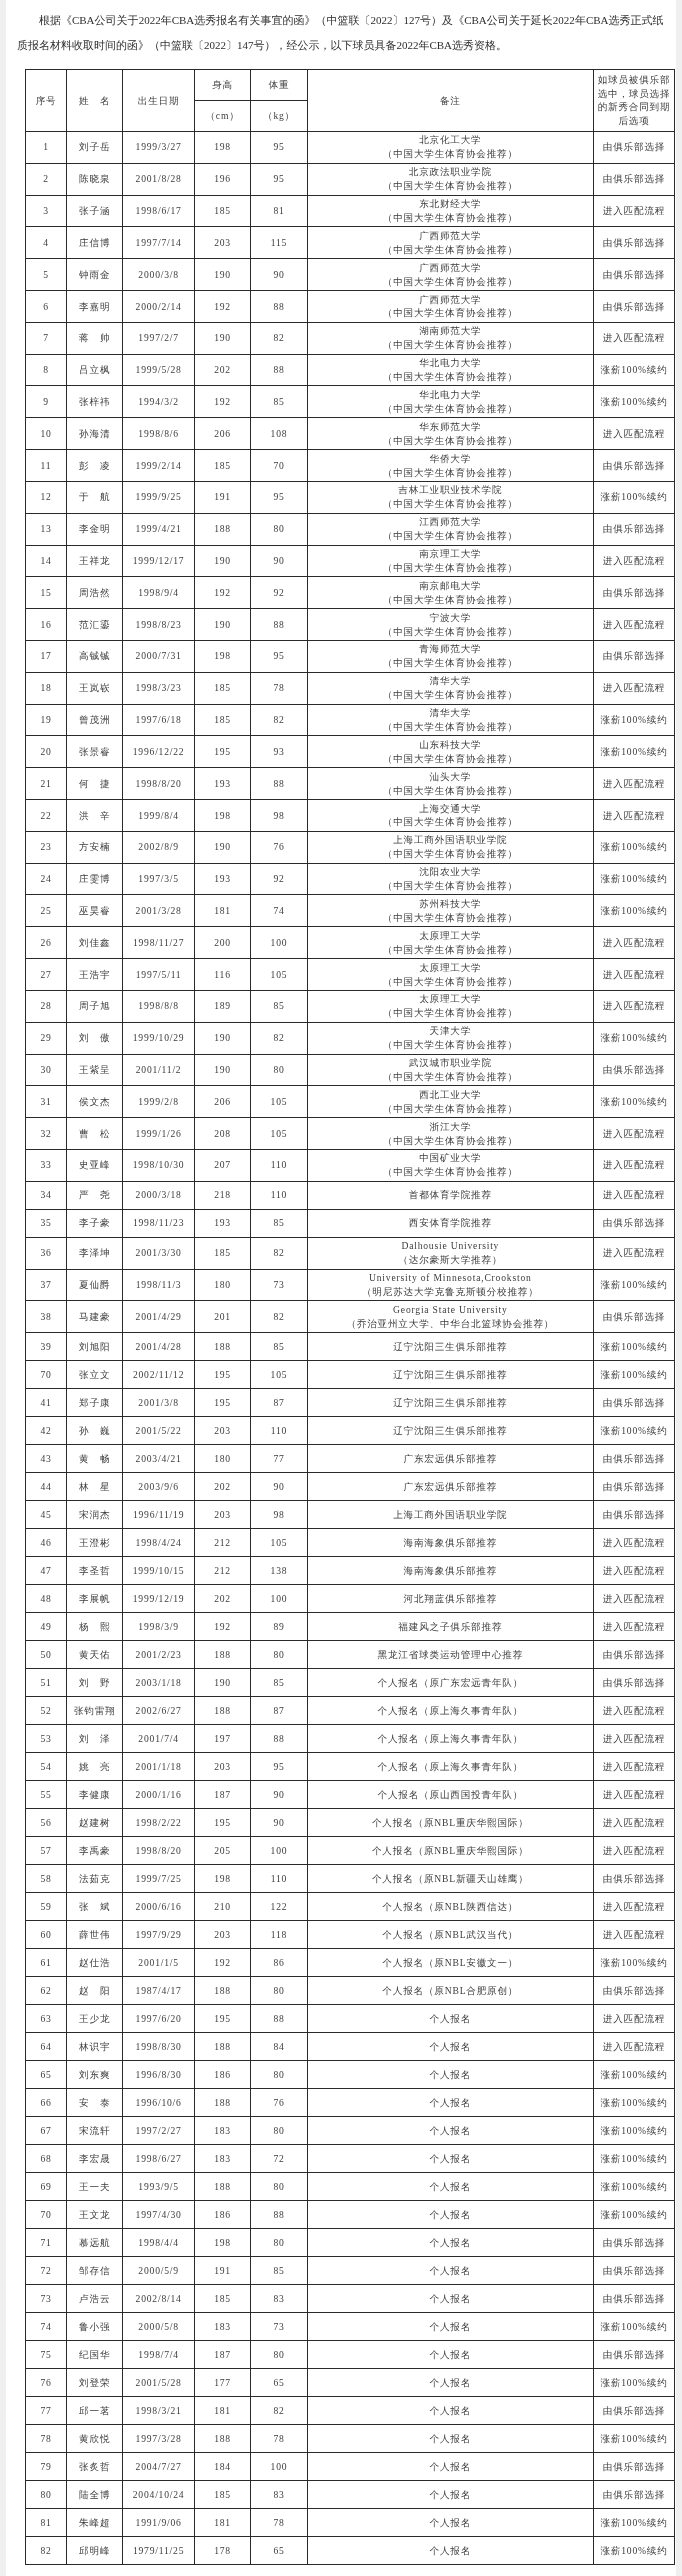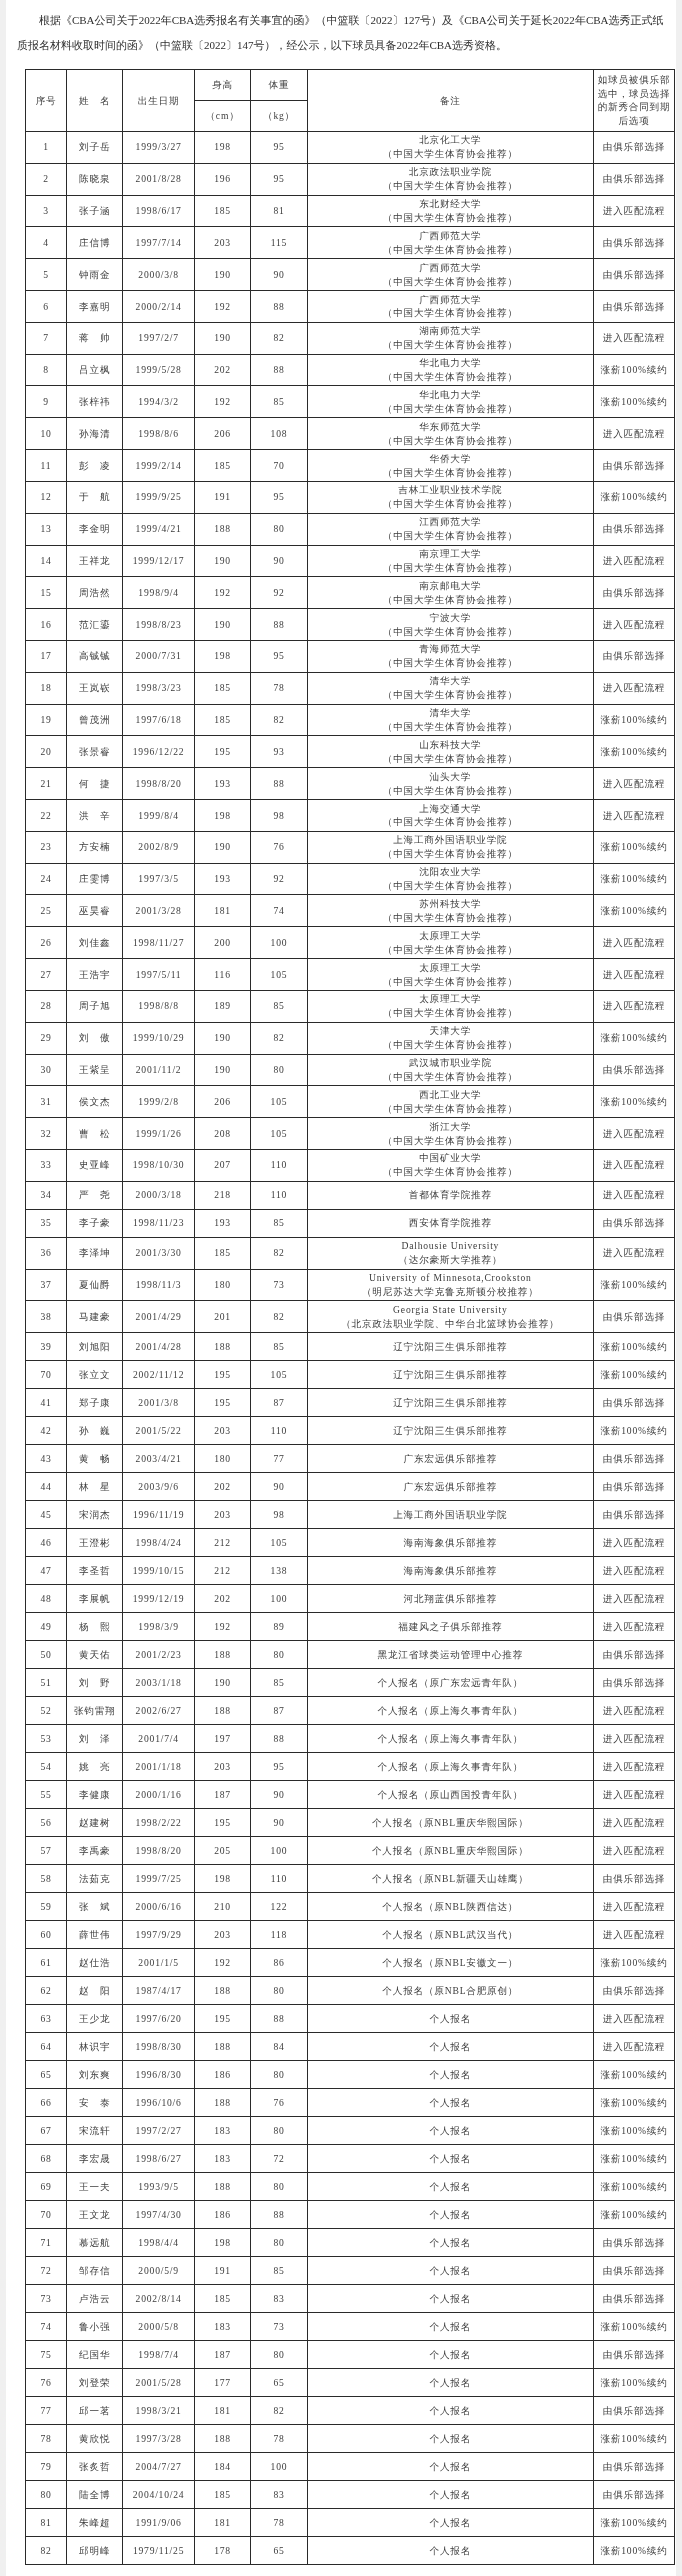--- a/index.html
+++ b/index.html
@@ -457,21 +457,21 @@
 （明尼苏达大学克鲁克斯顿分校推荐）</td>
     <td data-field="option">涨薪100%续约</td>
   </tr>
         <tr>
     <td data-field="no">38</td>
     <td data-field="name">马建豪</td>
     <td data-field="dob">2001/4/29</td>
     <td data-field="height">201</td>
     <td data-field="weight">82</td>
     <td data-field="remark" class="remark-cell">Georgia State University
-（北京政法职业学院、中华台北篮球协会推荐）</td>
+（乔治亚州立大学、中华台北篮球协会推荐）</td>
     <td data-field="option">由俱乐部选择</td>
   </tr>
         <tr>
     <td data-field="no">39</td>
     <td data-field="name">刘旭阳</td>
     <td data-field="dob">2001/4/28</td>
     <td data-field="height">188</td>
     <td data-field="weight">85</td>
     <td data-field="remark" class="remark-cell">辽宁沈阳三生俱乐部推荐</td>
     <td data-field="option">涨薪100%续约</td>

